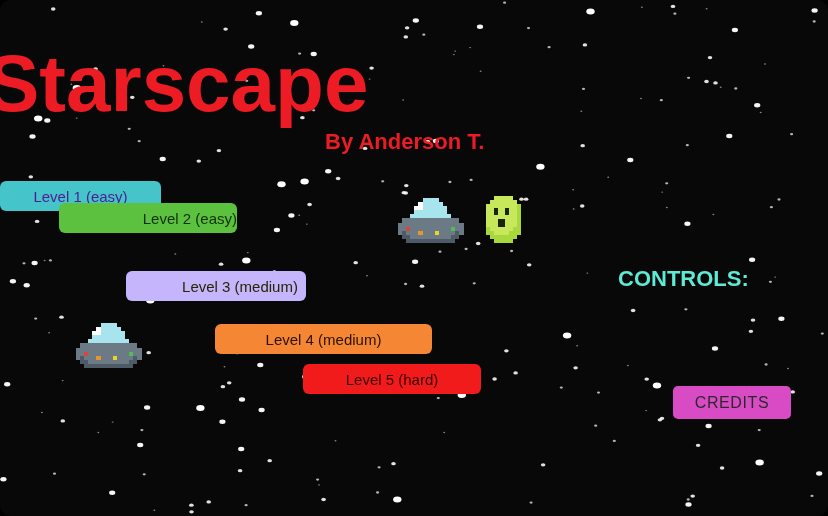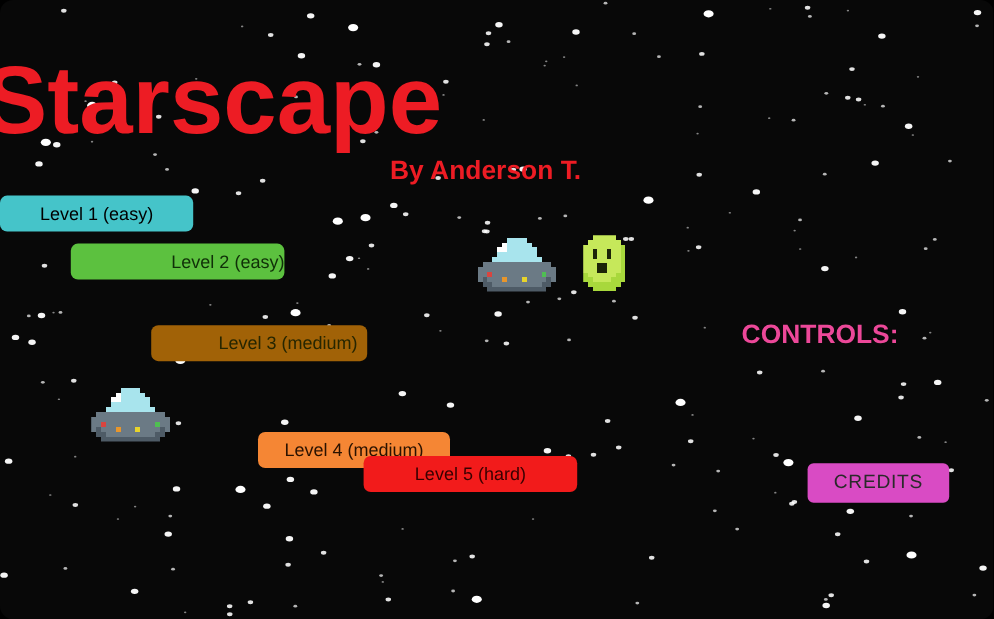--- a/index.html
+++ b/index.html
@@ -56,21 +56,21 @@
     color: #1a1a1a;
     cursor: pointer;
     box-sizing: border-box;
   }
   .controls {
     position: absolute;
     left: 618px;
     top: 266px;
     font-size: 22px;
     font-weight: bold;
-    color: #ec4899;
+    color: #5eead4;
     line-height: 25px;
     white-space: nowrap;
   }
   .credits-btn {
     position: absolute;
     left: 673px;
     top: 386px;
     width: 118px;
     height: 33px;
     border-radius: 5px;
@@ -324,33 +324,33 @@
       <ellipse cx="673.0" cy="6.4" rx="2.30" ry="1.66" fill="#FFFFFF" opacity="0.88"></ellipse>
       <ellipse cx="222.4" cy="421.8" rx="3.10" ry="2.23" fill="#FFFFFF" opacity="0.96"></ellipse>
       <ellipse cx="478.2" cy="243.5" rx="2.30" ry="1.66" fill="#FFFFFF" opacity="0.88"></ellipse>
       <ellipse cx="304.6" cy="181.4" rx="4.20" ry="3.02" fill="#FFFFFF" opacity="1"></ellipse>
       <ellipse cx="515.6" cy="372.9" rx="2.30" ry="1.66" fill="#FFFFFF" opacity="0.88"></ellipse>
     </svg>
 
   <div class="title">Starscape</div>
   <div class="subtitle">By Anderson T.</div>
 
-  <button class="level-btn" style="left: 0px; top: 163px; width: 161px; background: rgb(69, 196, 201); color: #000000;">
+  <button class="level-btn" style="left: 0px; top: 181px; width: 161px; background: rgb(69, 196, 201); color: #4c1d95;">
     <span>Level 1 (easy)</span>
   </button>
   <button class="level-btn" style="left: 59px; top: 203px; width: 178px; background: rgb(92, 193, 63); color: rgb(16, 48, 8); justify-content: flex-end;">
     <span>Level 2 (easy)</span>
   </button>
-  <button class="level-btn" style="left: 126px; top: 271px; width: 180px; background: #a16207; color: rgb(38, 38, 0); padding-left: 48px;">
+  <button class="level-btn" style="left: 126px; top: 271px; width: 180px; background: #c4b5fd; color: rgb(38, 38, 0); padding-left: 48px;">
     <span>Level 3 (medium)</span>
   </button>
-  <button class="level-btn" style="left: 215px; top: 324px; width: 160px; background: rgb(245, 134, 52); color: rgb(42, 18, 0); margin-top: 36px;">
+  <button class="level-btn" style="left: 215px; top: 324px; width: 217px; background: rgb(245, 134, 52); color: rgb(42, 18, 0);">
     <span>Level 4 (medium)</span>
   </button>
-  <button class="level-btn" style="left: 303px; top: 380px; width: 178px; background: rgb(242, 27, 27); color: rgb(56, 0, 0);">
+  <button class="level-btn" style="left: 303px; top: 364px; width: 178px; background: rgb(242, 27, 27); color: rgb(56, 0, 0);">
     <span>Level 5 (hard)</span>
   </button>
 
   <div class="controls">
     <div>CONTROLS:</div>
   </div>
 
   <button class="credits-btn">
     <span>CREDITS</span>
   </button>

